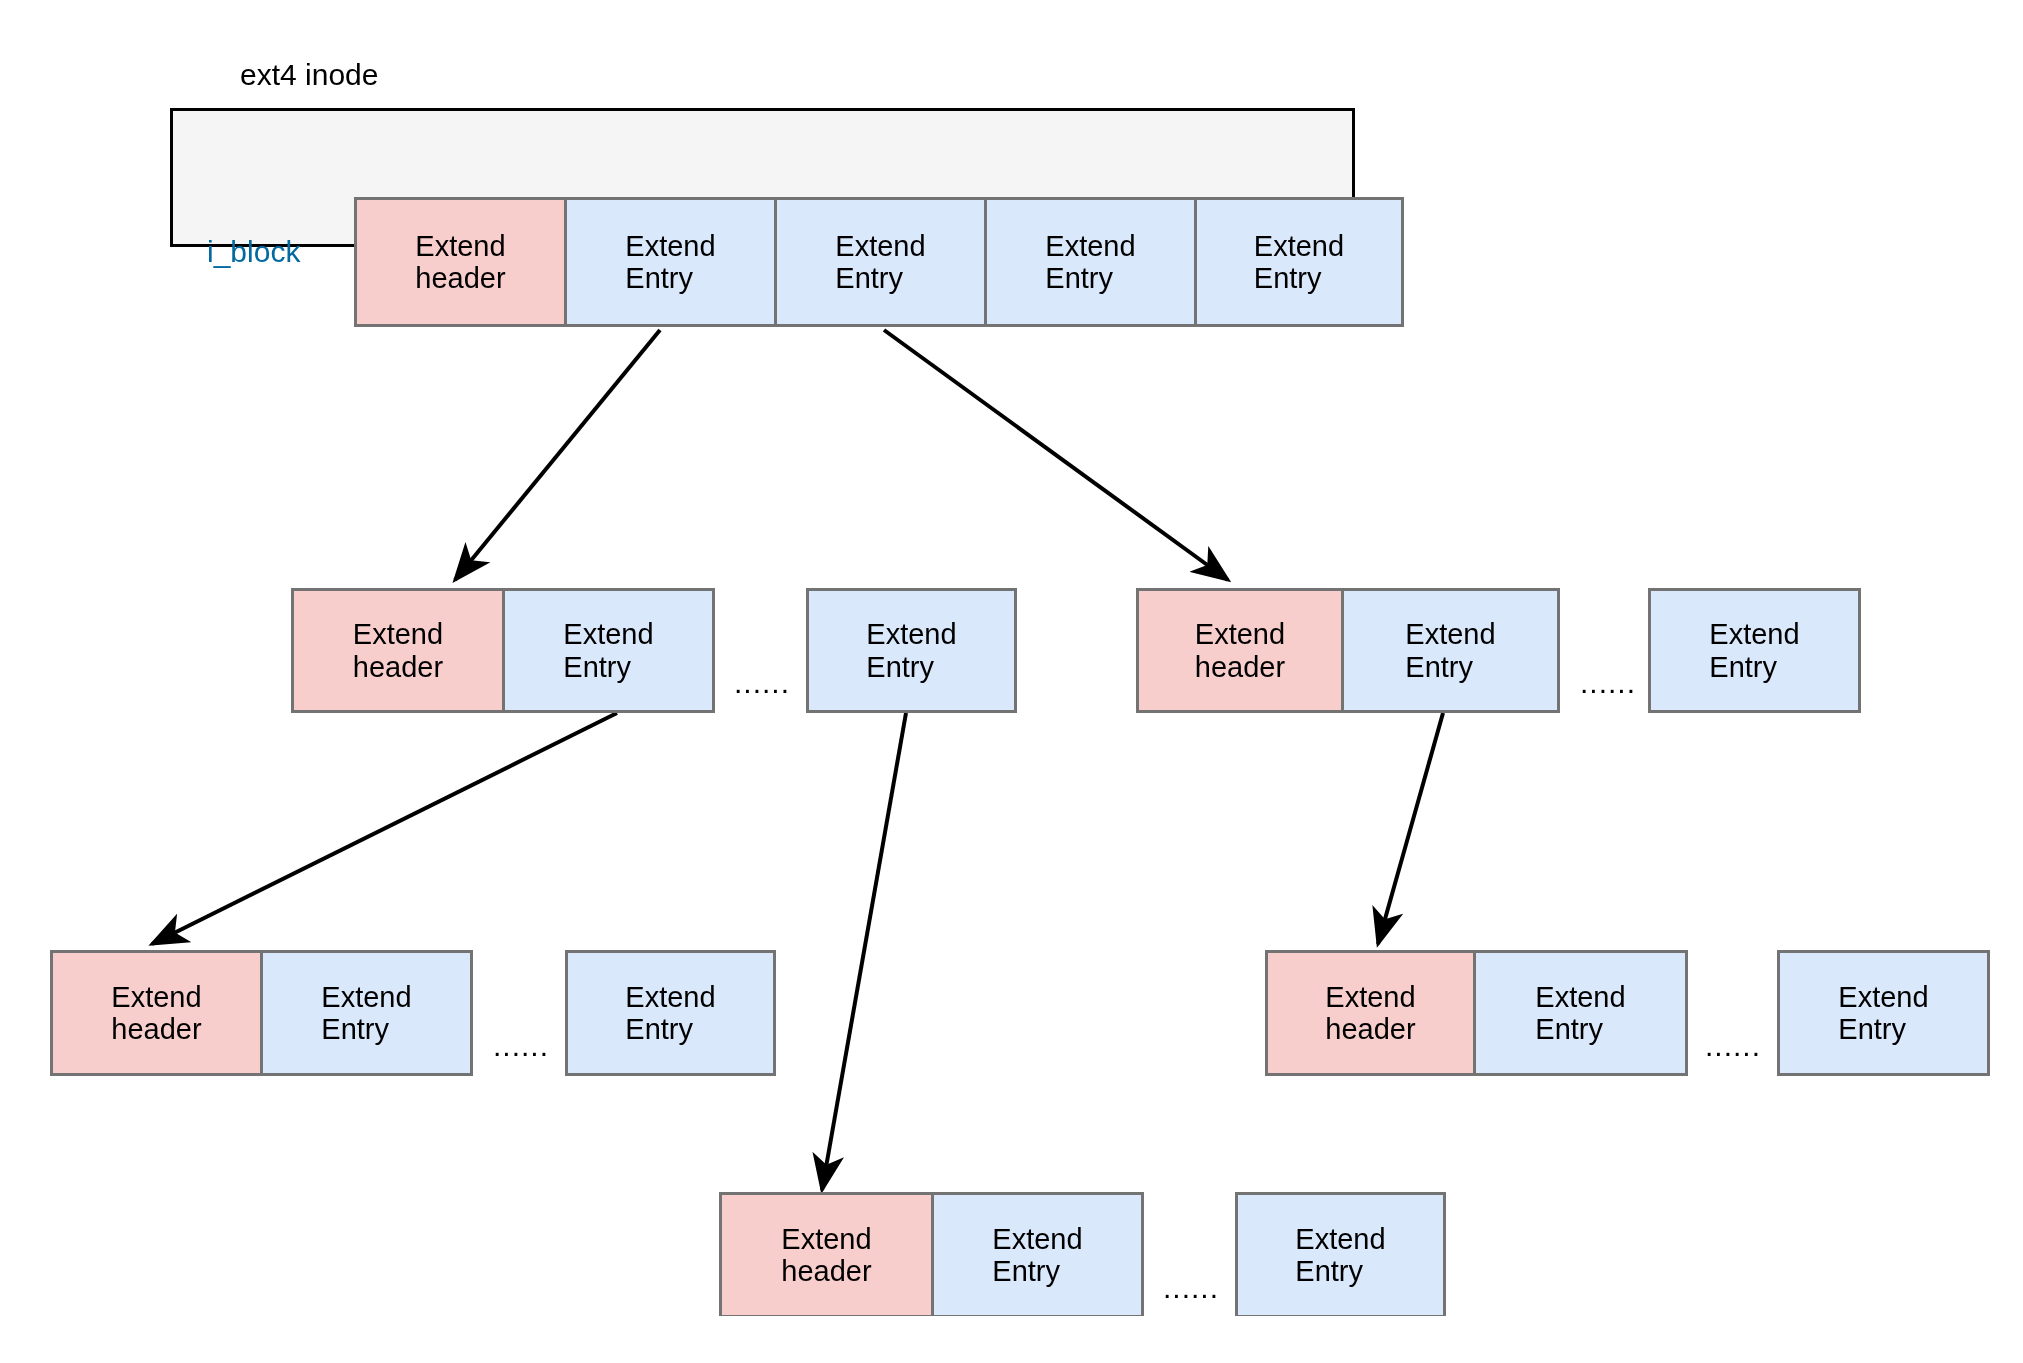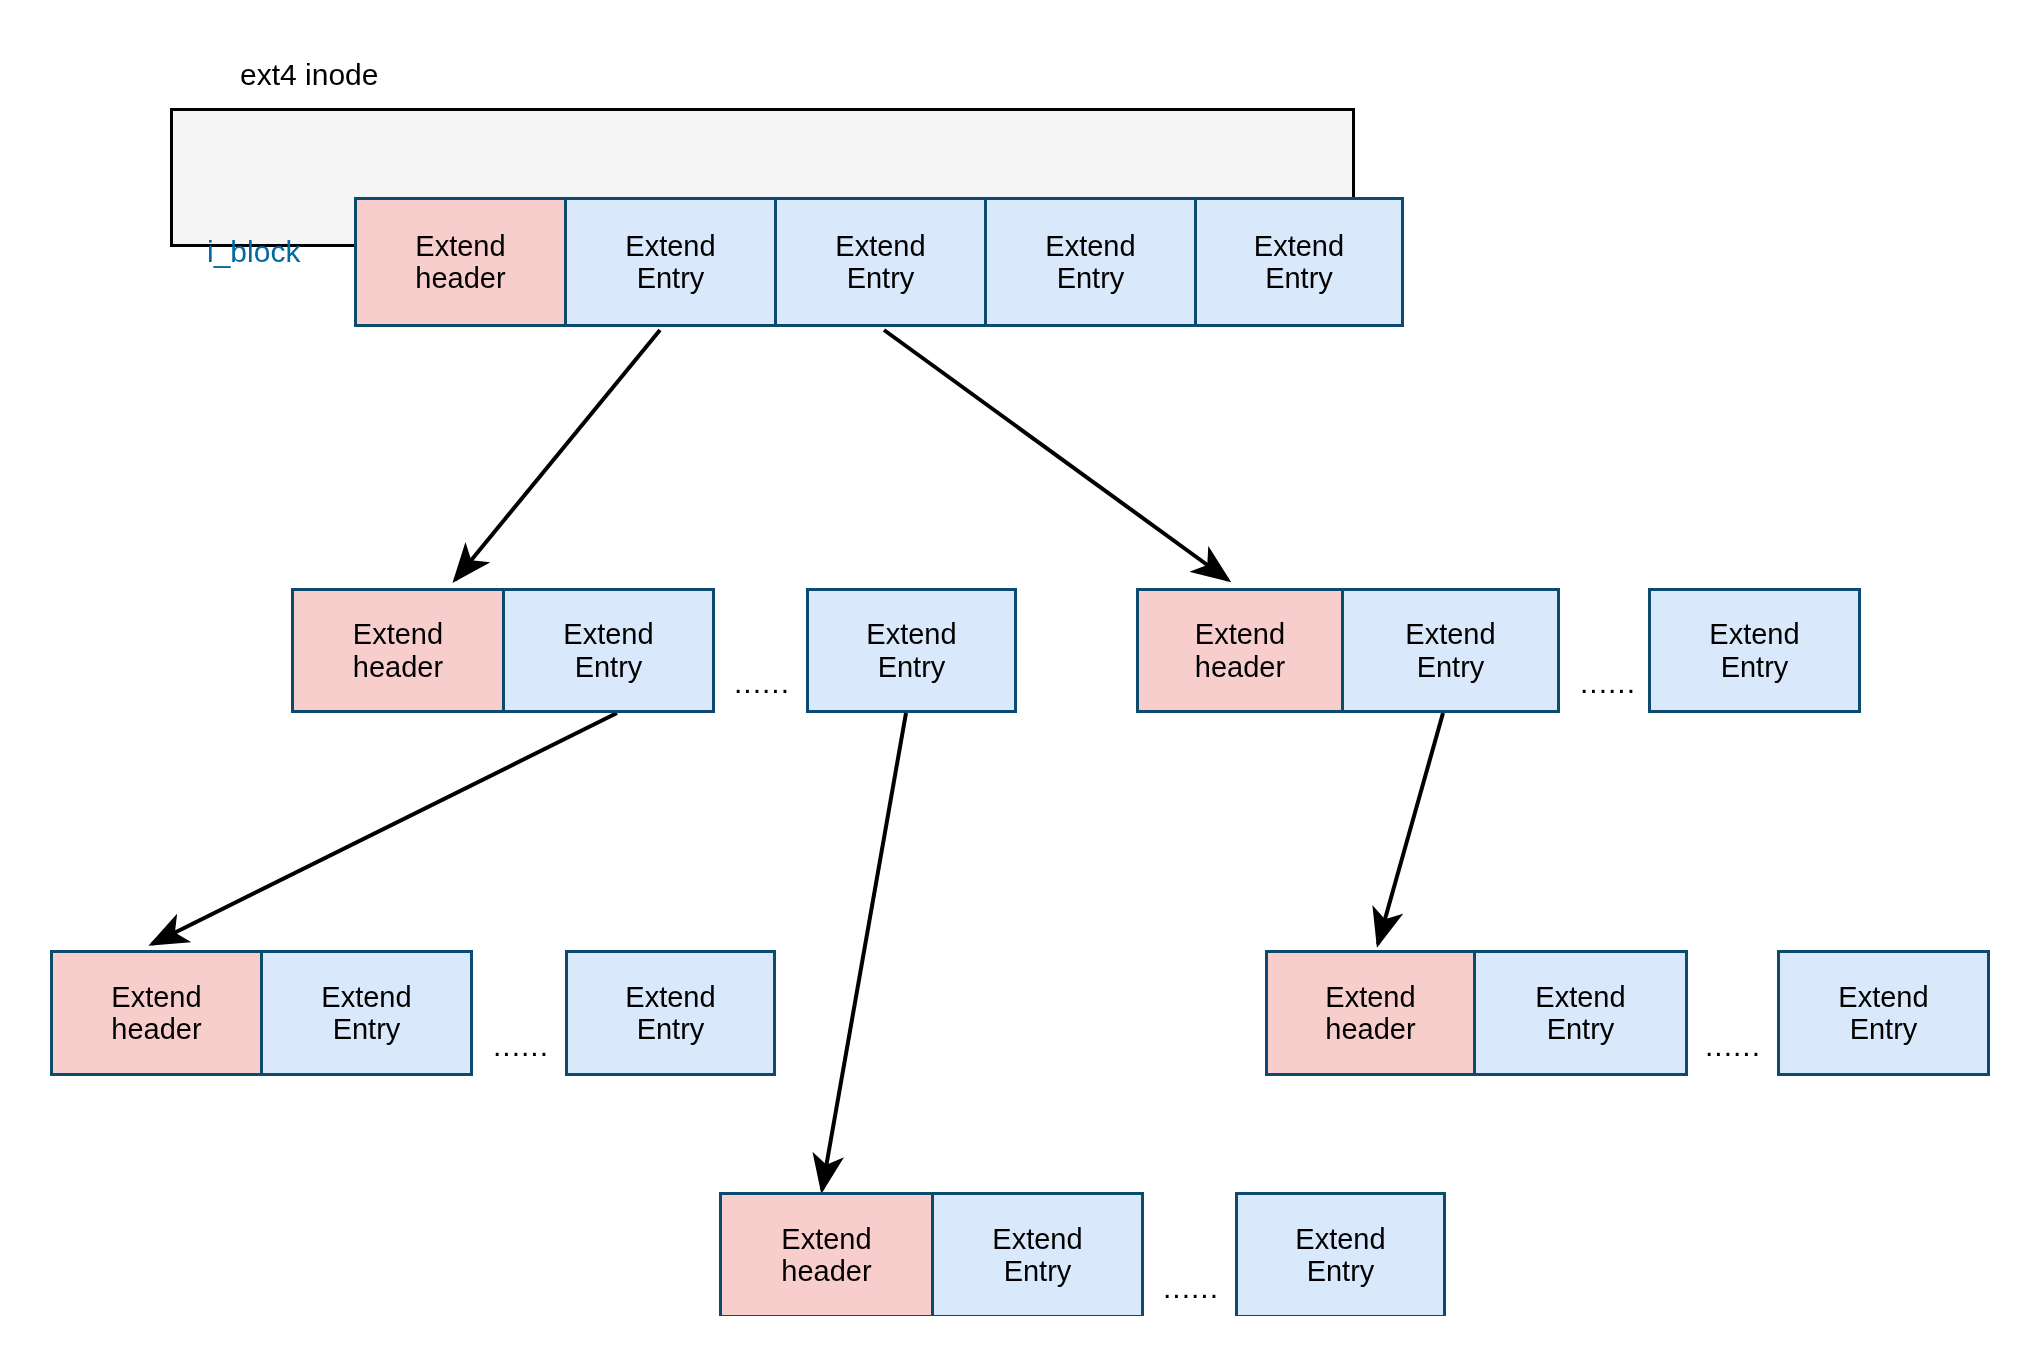--- a/index.html
+++ b/index.html
@@ -51,25 +51,25 @@
     top: 235px;
     font-size: 30px;
     color: #0369a1;
     white-space: nowrap;
   }
 
   
   .cell {
     position: absolute;
     box-sizing: border-box;
-    border: 3px solid #0c4a6e;
+    border: 3px solid #737373;
     display: flex;
     align-items: center;
     justify-content: center;
-    text-align: center;
+    text-align: left;
     font-size: 29px;
     line-height: 1.12;
     color: #000000;
   }
   .cell.header { background: #f8cecc; }
   .cell.entry  { background: #dae8fc; }
   
   .cell.joined-right { border-right-width: 0; }
 
   .ellipsis {

